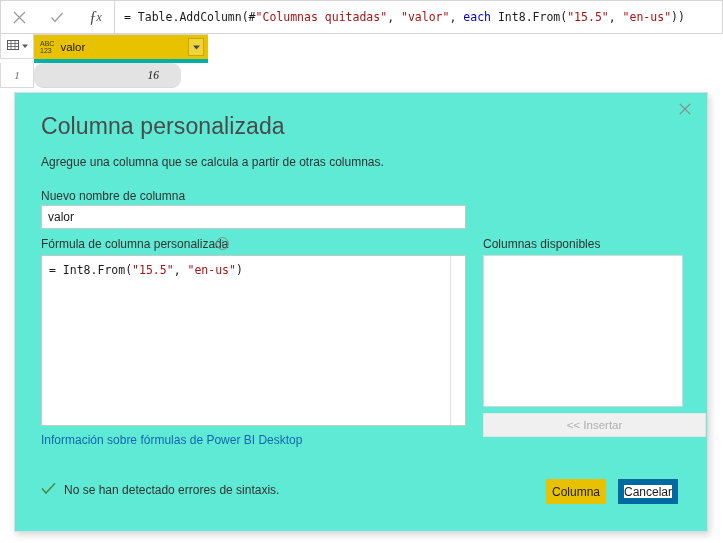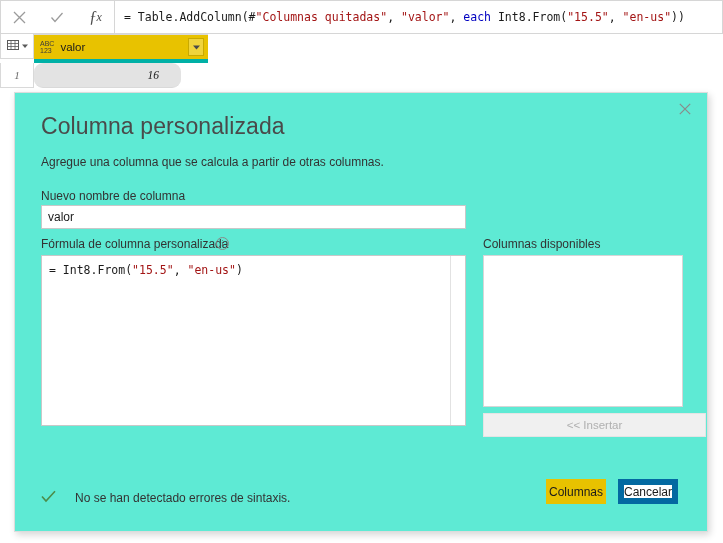--- a/index.html
+++ b/index.html
@@ -129,21 +129,21 @@
     border:1px solid #d6d6d6; background:#ffffff;
   }
   .insert-btn {
     position:absolute; left:468px; top:320px; width:223px; height:24px;
     background:#f0f0f0; border:1px solid #e4e4e4; color:#b0b0b0;
     font-size:11.5px; display:flex; align-items:center; justify-content:center;
     cursor:default;
   }
 
   .status {
-    position:absolute; left:26px; top:396px; display:flex; align-items:center; gap:19px;
+    position:absolute; left:26px; top:388px; display:flex; align-items:center; gap:8px;
   }
   .status-txt { font-size:12px; color:#333333; }
 
   .btn {
     position:absolute; height:25px; font-size:12px;
     display:flex; align-items:center; justify-content:center; cursor:pointer;
   }
   .btn-ok { left:531px; top:386px; width:60px; background:#e8c200; border:1px solid #e8c200; color:#1b1b1b; }
   .btn-cancel { left:603px; top:386px; width:60px; background:#ffffff; border:6px solid #0369a1; color:#1b1b1b; }
 </style>
@@ -217,31 +217,32 @@
     <input class="txt-name" type="text" value="valor" style="">
 
     <div class="lbl lbl-formula">Fórmula de columna personalizada</div>
     <div class="info-ico">i</div>
 
     <div class="formula-box">
       <div class="formula-text"><span id="dlg-formula"><span class="tok-op">= Int8.From(</span><span class="tok-str">"15.5"</span><span class="tok-op">, </span><span class="tok-str">"en-us"</span><span class="tok-op">)</span></span></div>
       <div class="formula-scroll"></div>
     </div>
 
+    <div class="link">Información sobre fórmulas de Power BI Desktop</div>
 
     <div class="lbl lbl-avail">Columnas disponibles</div>
     <div class="avail-box"></div>
     <div class="insert-btn">&lt;&lt; Insertar</div>
 
     <div class="status">
       <span>
         <svg width="15" height="13" viewBox="0 0 15 13">
             <path d="M1 6.5 L5 11 L14 1.2" stroke="#4c8c4a" stroke-width="1.6" fill="none"></path>
           </svg>
       </span>
       <span class="status-txt">No se han detectado errores de sintaxis.</span>
     </div>
 
-    <div class="btn btn-ok">Columnas</div>
+    <div class="btn btn-ok">Columna</div>
     <div class="btn btn-cancel">Cancelar</div>
 
   </div>
 </div>
 
 </body></html>

